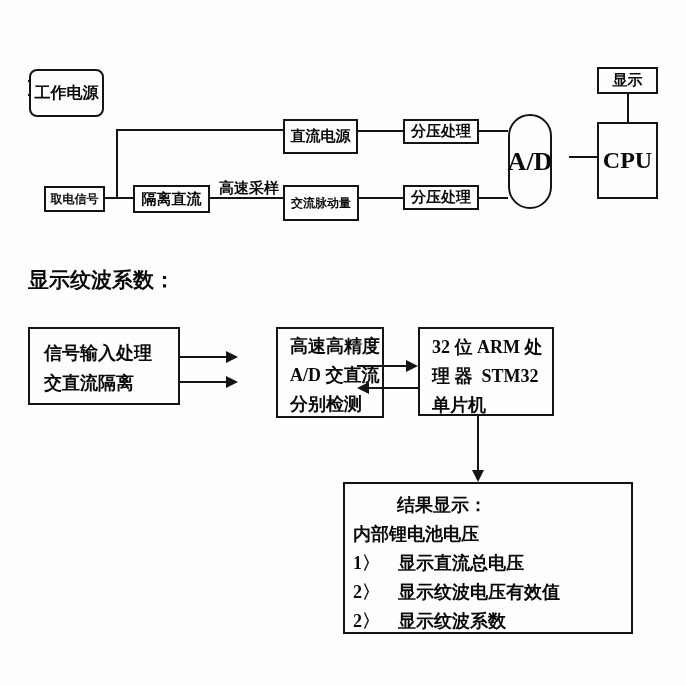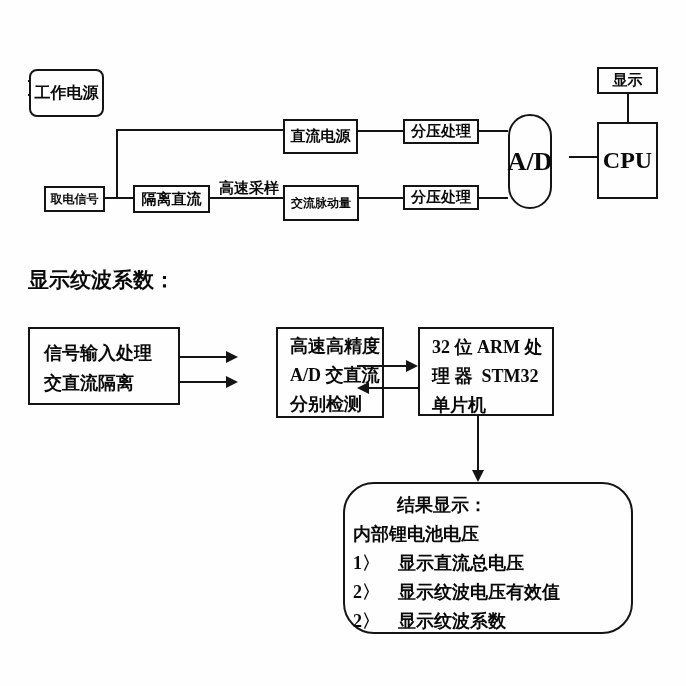--- a/index.html
+++ b/index.html
@@ -159,21 +159,21 @@
 
   <div class="multibox" style="left:418px; top:327px; width:136px; height:89px; padding:4px 0 0 12px; font-size:18px; line-height:29px;">
     <div class="ln">32 位 ARM 处</div>
     <div class="ln">理 器  STM32</div>
     <div class="ln">单片机</div>
   </div>
 
   <div class="line" style="left:477px; top:416px; width:2px; height:55px;"></div>
   <div class="arrow-down" style="left:472px; top:470px;"></div>
 
-  <div class="multibox" style="left:343px; top:482px; width:290px; height:152px; padding:7px 0 0 8px; font-size:18px; line-height:29px;border-radius:31px;">
+  <div class="multibox" style="left:343px; top:482px; width:290px; height:152px; padding:7px 0 0 8px; font-size:18px; line-height:29px;">
     <div class="ln" style="margin-left:44px;">结果显示：</div>
     <div class="ln">内部锂电池电压</div>
     <div class="ln">1〉　显示直流总电压</div>
     <div class="ln">2〉　显示纹波电压有效值</div>
     <div class="ln">2〉　显示纹波系数</div>
   </div>
 
 </div>
 
 </body></html>

